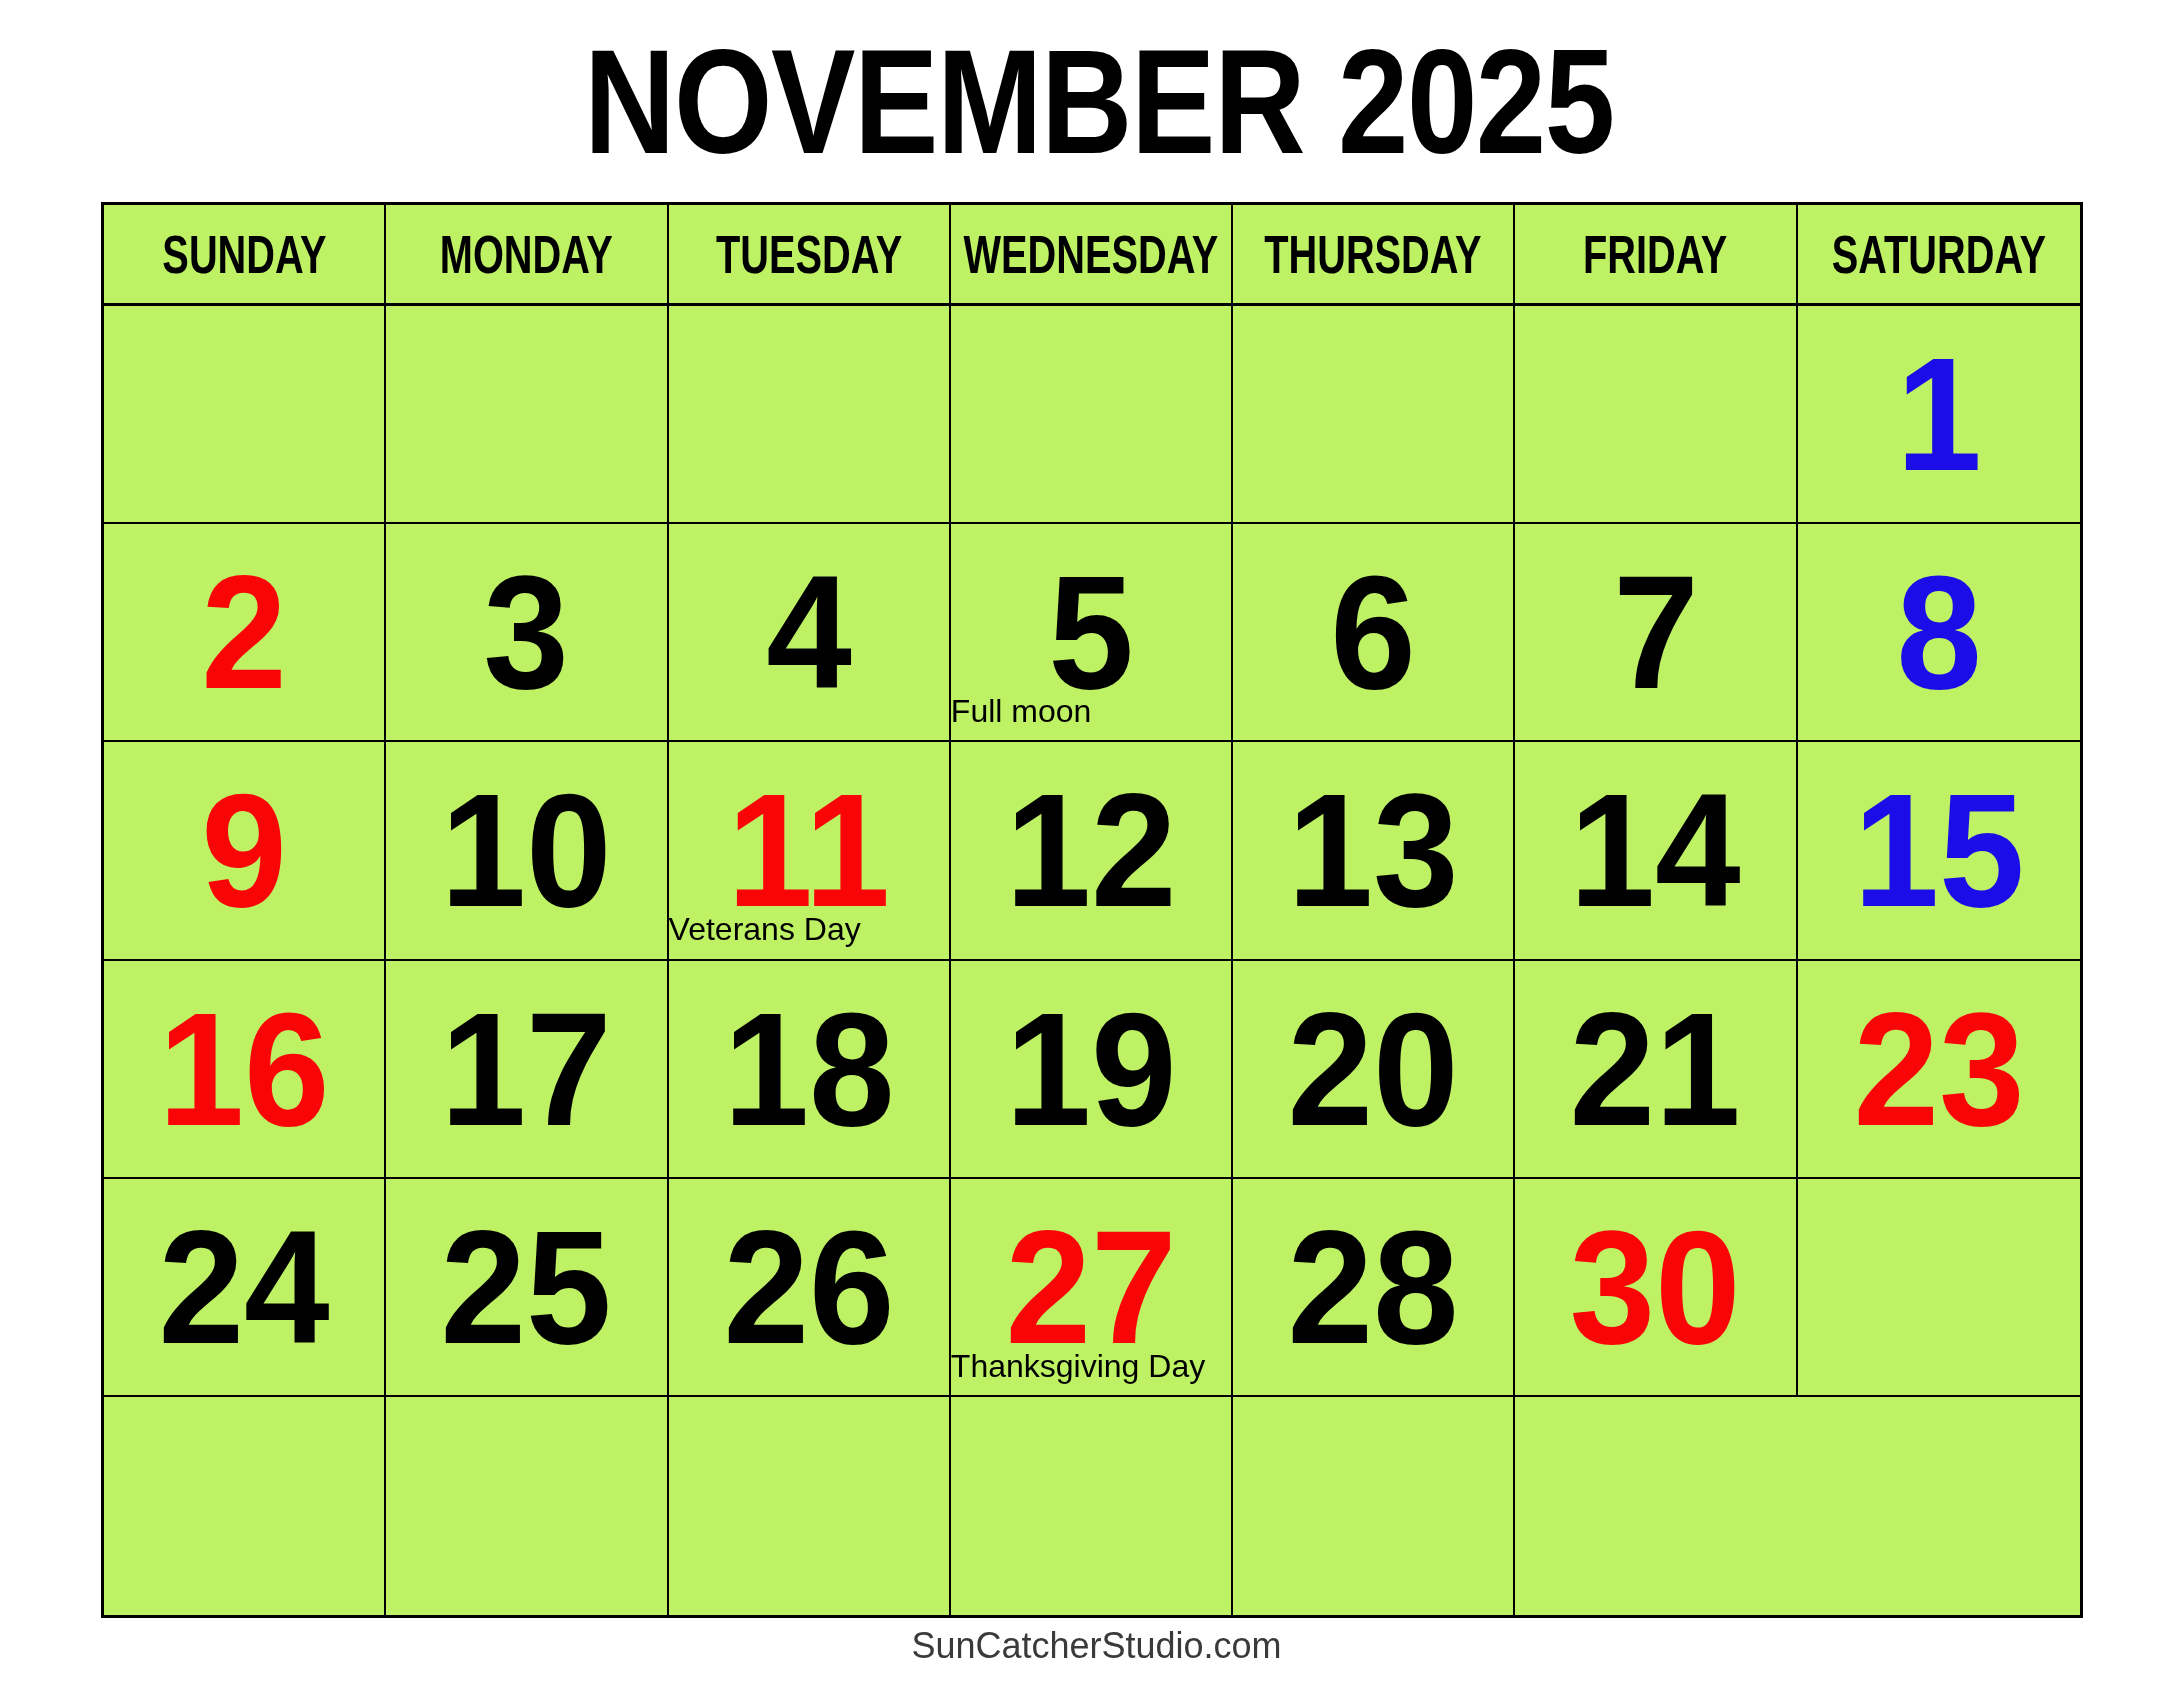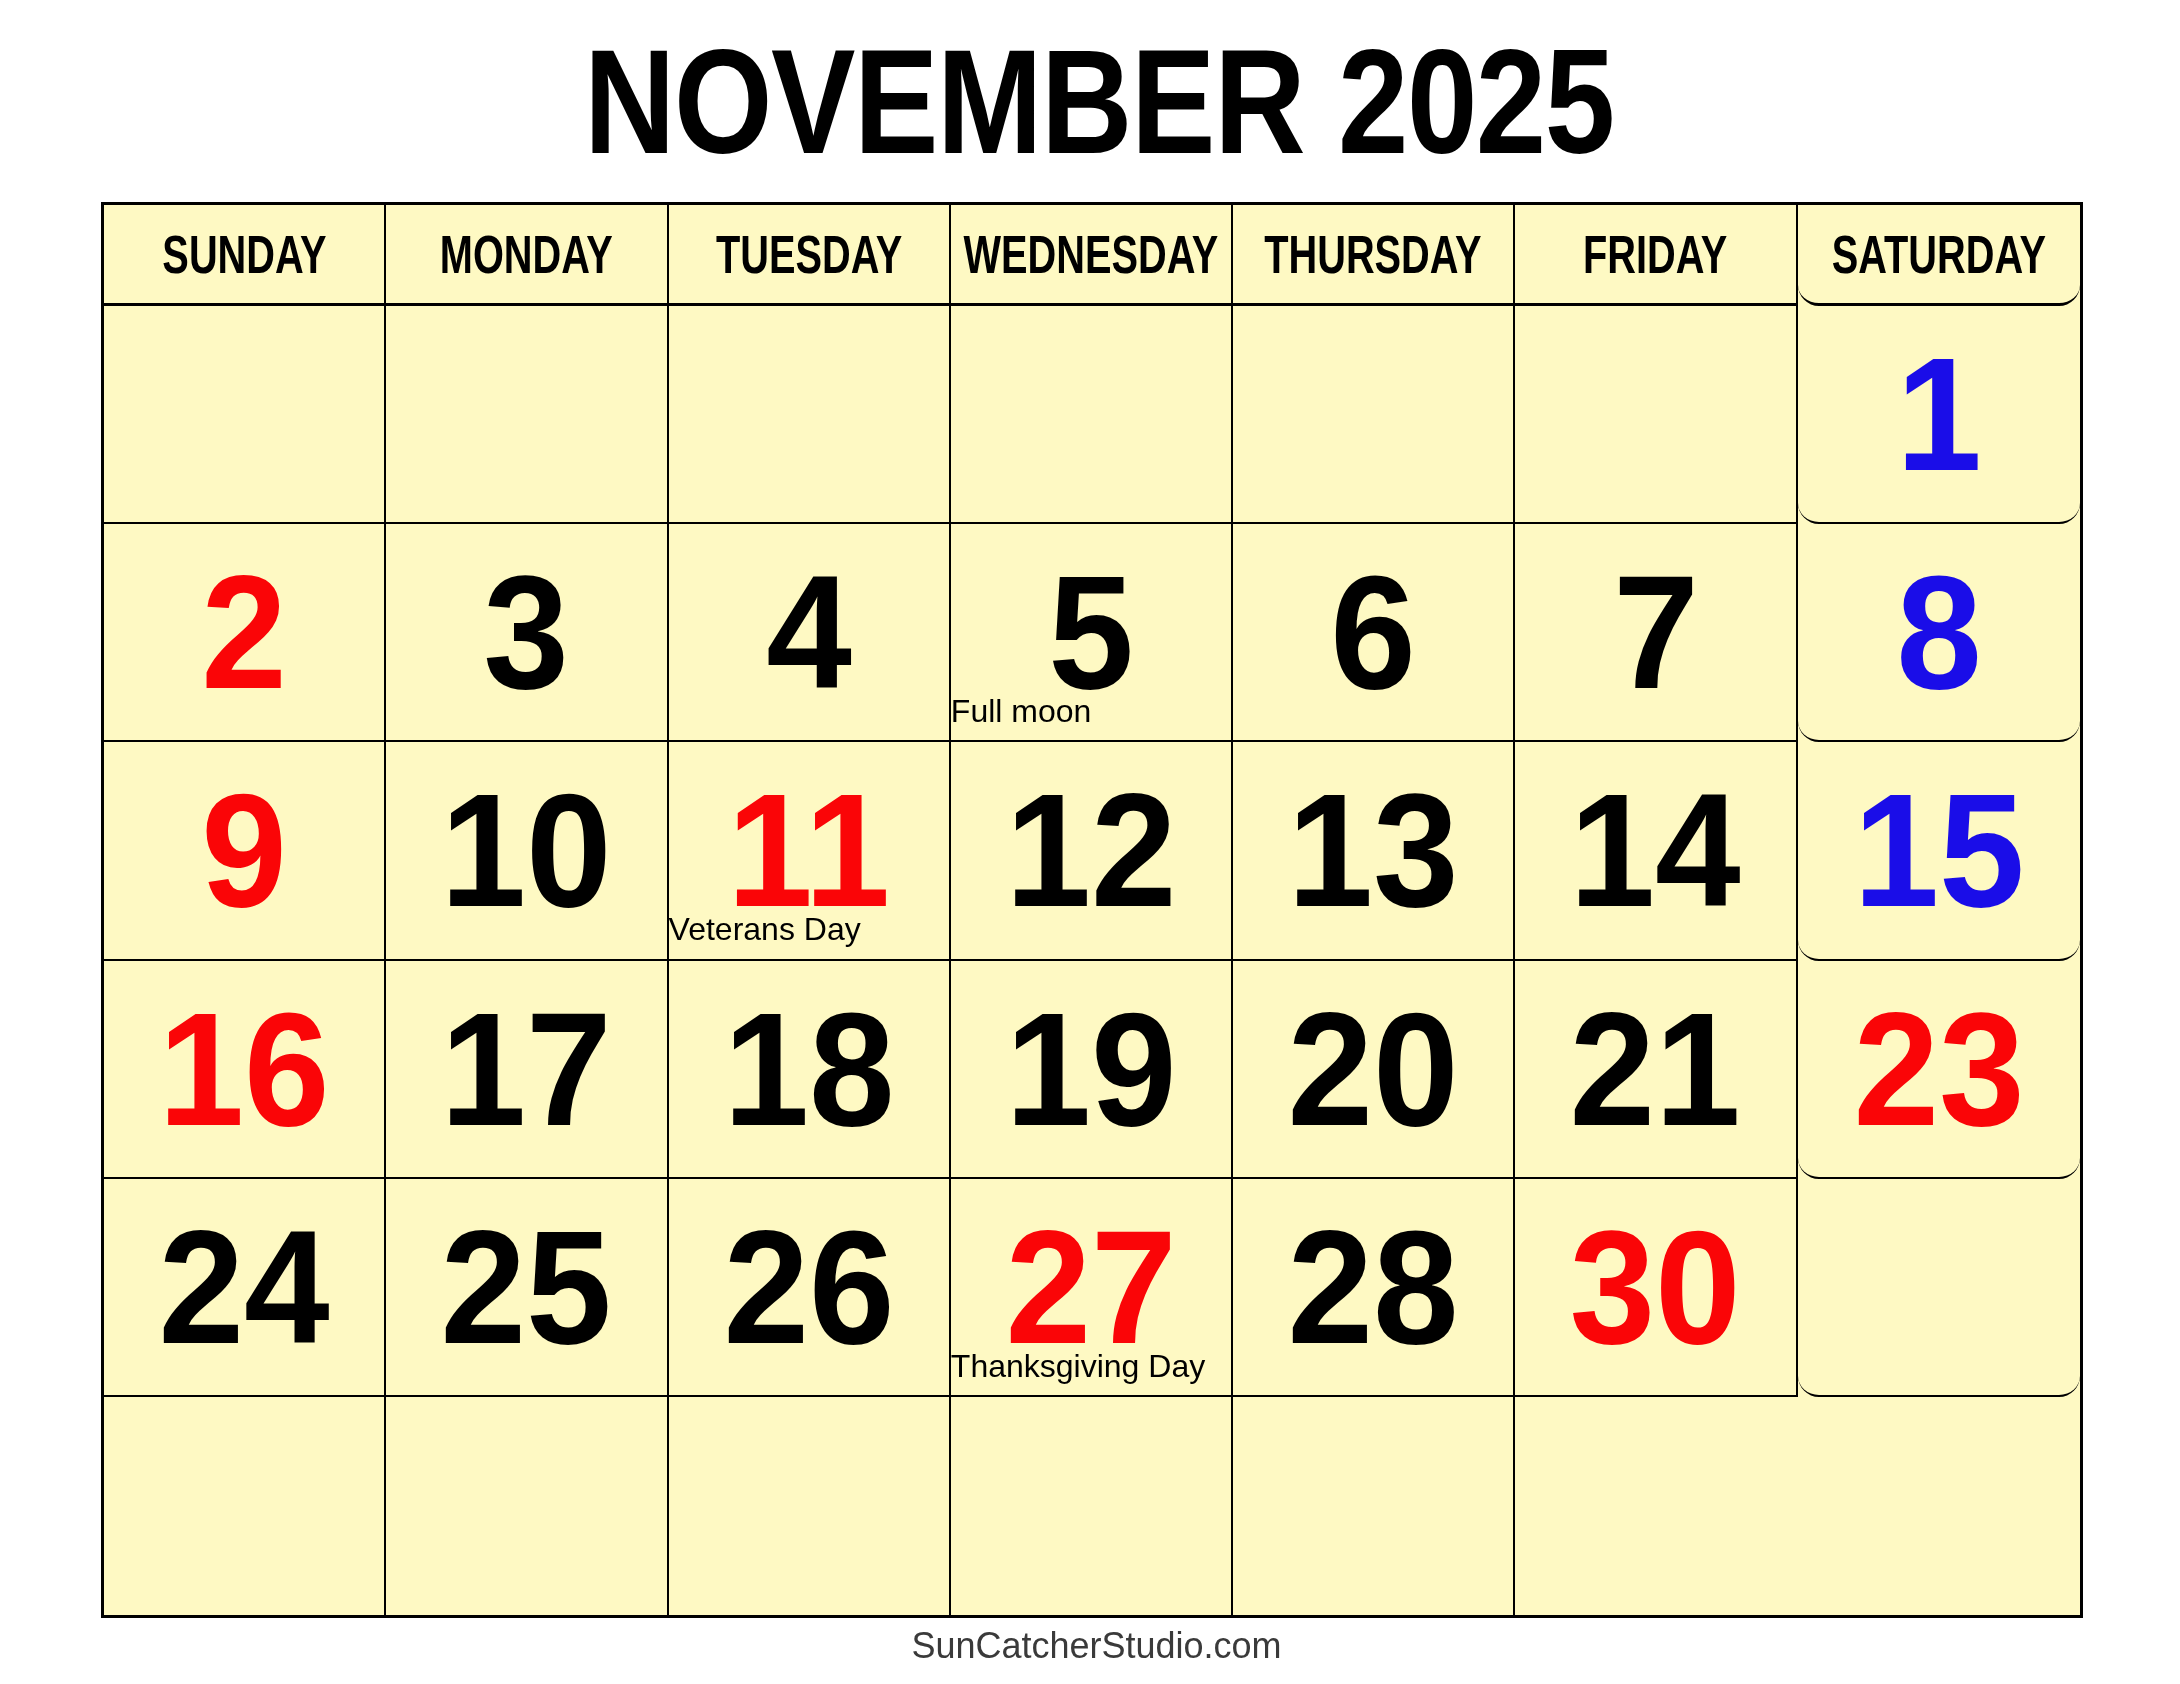--- a/index.html
+++ b/index.html
@@ -22,40 +22,40 @@
   }
   .condensed-title { display: inline-block; transform: scaleX(0.85); transform-origin: 50% 50%; letter-spacing: -1.7px; }
   .calendar-grid {
     position: absolute;
     left: 101px; top: 202px;
     width: 1982px; height: 1416px;
     border: 3.4px solid #000000;
     display: grid;
     grid-template-columns: repeat(7, 1fr);
     grid-template-rows: 101px repeat(6, 1fr);
-    background: #fef9c3;
+    background: #bef264;
   }
   .weekday-cell {
     border-right: 2.6px solid #000000;
     border-bottom: 3.4px solid #000000;
     display: flex; align-items: center; justify-content: center;
     font-size: 53px;
     font-weight: 700;
     color: #000000;
     white-space: nowrap;
     overflow: hidden;
   }
   .weekday-cell .condensed { display: inline-block; transform: scaleX(0.75); transform-origin: 50% 50%; }
   .day-cell {
     border-right: 2.6px solid #000000;
     border-bottom: 2.6px solid #000000;
     position: relative;
     display: flex; align-items: center; justify-content: center;
   }
-  .calendar-grid > :nth-child(7n) { border-right: none; border-radius: 21px; }
+  .calendar-grid > :nth-child(7n) { border-right: none; }
   .calendar-grid > :nth-child(n+43) { border-bottom: none; }
   .day-number {
     font-size: 162px;
     font-weight: 700;
     line-height: 1;
     display: inline-block;
     transform: scaleX(0.95);
     transform-origin: 50% 50%;
   }
   .day-note {

